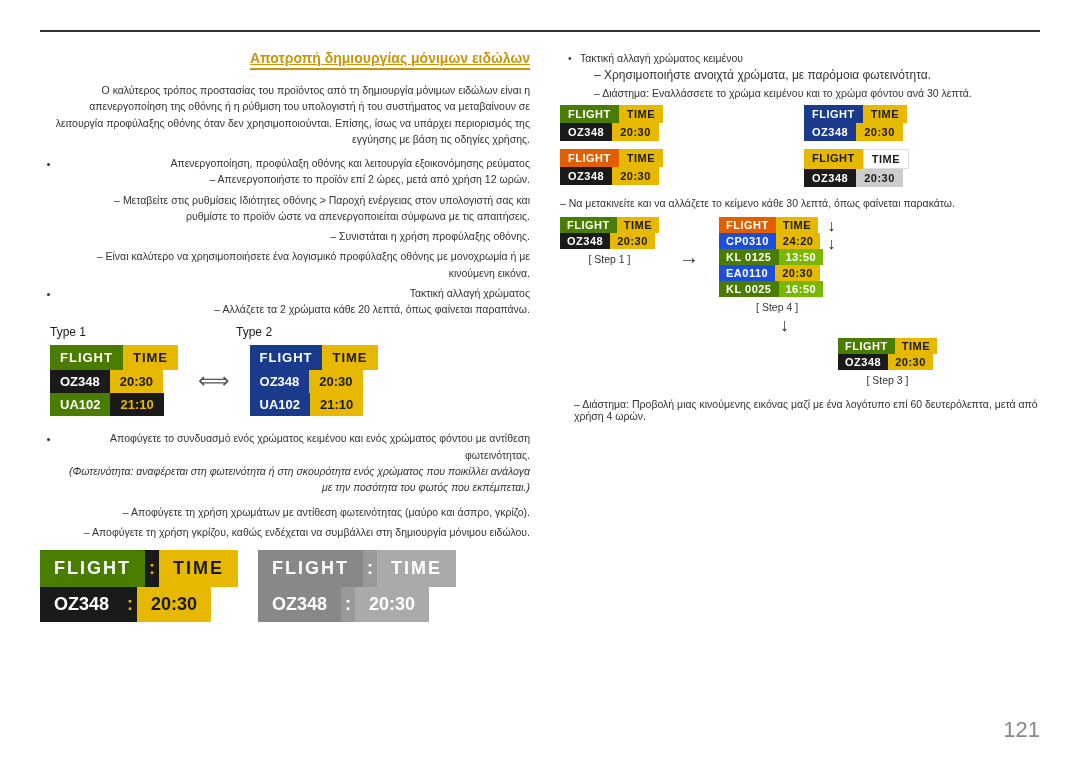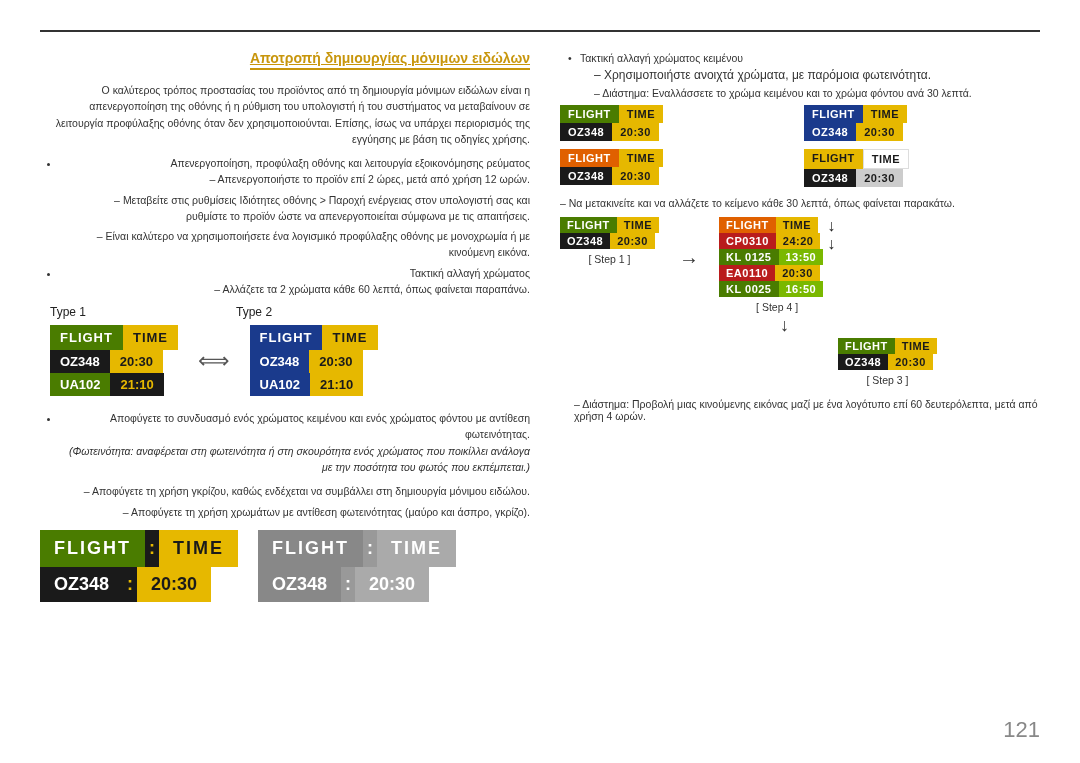--- a/index.html
+++ b/index.html
@@ -249,21 +249,21 @@
       display: flex;
     }
     .s2-cell {
       font-size: 11px;
       font-weight: 900;
       padding: 2px 7px;
       letter-spacing: 0.5px;
     }
     .step2-board .s2-cell.h-orange { background: #e06000; color: #fff; }
     .step2-board .s2-cell.h-yellow { background: #e6b800; color: #1a1a1a; }
-    .step2-board .s2-cell.r-dark { background: #b91c1c; color: #fff; }
+    .step2-board .s2-cell.r-dark { background: #1d4ed8; color: #fff; }
     .step2-board .s2-cell.r-yellow { background: #e6b800; color: #1a1a1a; }
     .step2-board .s2-cell.r-green { background: #4a7c00; color: #fff; }
     .step2-board .s2-cell.r-ltgreen { background: #7ab800; color: #fff; }
 
     
     .step1-board {
       display: flex;
       flex-direction: column;
     }
     .step1-board .s1-header { display: flex; }
@@ -357,27 +357,28 @@
       <div class="section-title">Αποτροπή δημιουργίας μόνιμων ειδώλων</div>
 
       <p class="body-text">Ο καλύτερος τρόπος προστασίας του προϊόντος από τη δημιουργία μόνιμων ειδώλων είναι η απενεργοποίηση της οθόνης ή η ρύθμιση του υπολογιστή ή του συστήματος να μεταβαίνουν σε λειτουργία προφύλαξης οθόνης όταν δεν χρησιμοποιούνται. Επίσης, ίσως να υπάρχει περιορισμός της εγγύησης με βάση τις οδηγίες χρήσης.</p>
 
       <ul class="bullet-list">
         <li>
           <span>Απενεργοποίηση, προφύλαξη οθόνης και λειτουργία εξοικονόμησης ρεύματος</span>
           <ul class="sub-list">
             <li>Απενεργοποιήστε το προϊόν επί 2 ώρες, μετά από χρήση 12 ωρών.</li>
             <li>Μεταβείτε στις ρυθμίσεις Ιδιότητες οθόνης &gt; Παροχή ενέργειας στον υπολογιστή σας και ρυθμίστε το προϊόν ώστε να απενεργοποιείται σύμφωνα με τις απαιτήσεις.</li>
+            <li>Συνιστάται η χρήση προφύλαξης οθόνης.</li>
             <li>Είναι καλύτερο να χρησιμοποιήσετε ένα λογισμικό προφύλαξης οθόνης με μονοχρωμία ή με κινούμενη εικόνα.</li>
           </ul>
         </li>
         <li>
           <span>Τακτική αλλαγή χρώματος</span>
           <ul class="sub-list">
-            <li>Αλλάζετε τα 2 χρώματα κάθε 60 λεπτά, όπως φαίνεται παραπάνω.</li>
+            <li>Αλλάζετε τα 2 χρώματα κάθε 20 λεπτά, όπως φαίνεται παραπάνω.</li>
           </ul>
         </li>
       </ul>
 
       
       <div class="type-labels">
         <span>Type 1</span>
         <span>Type 2</span>
       </div>
 
@@ -418,22 +419,22 @@
       </div>
 
       
       <ul class="bullet-list">
         <li>
           <span>Αποφύγετε το συνδυασμό ενός χρώματος κειμένου και ενός χρώματος φόντου με αντίθεση φωτεινότητας.</span><br>
           <span class="body-text italic">(Φωτεινότητα: αναφέρεται στη φωτεινότητα ή στη σκουρότητα ενός χρώματος που ποικίλλει ανάλογα με την ποσότητα του φωτός που εκπέμπεται.)</span>
         </li>
       </ul>
 
+      <div class="dash-text">Αποφύγετε τη χρήση χρωμάτων με αντίθεση φωτεινότητας (μαύρο και άσπρο, γκρίζο).</div>
       <div class="dash-text">Αποφύγετε τη χρήση γκρίζου, καθώς ενδέχεται να συμβάλλει στη δημιουργία μόνιμου ειδώλου.</div>
-      <div class="dash-text">Αποφύγετε τη χρήση χρωμάτων με αντίθεση φωτεινότητας (μαύρο και άσπρο, γκρίζο).</div>
 
       
       <div class="bottom-boards-row">
 
         <div style="display:flex;flex-direction:column;">
           <div style="display:flex;">
             <span style="background:#4a7c00;color:#fff;font-size:18px;font-weight:900;padding:8px 14px;letter-spacing:2px;">FLIGHT</span>
             <span style="background:#1a1a1a;color:#e6b800;font-size:18px;font-weight:900;padding:8px 4px;"> : </span>
             <span style="background:#e6b800;color:#1a1a1a;font-size:18px;font-weight:900;padding:8px 14px;letter-spacing:2px;">TIME</span>
           </div>

